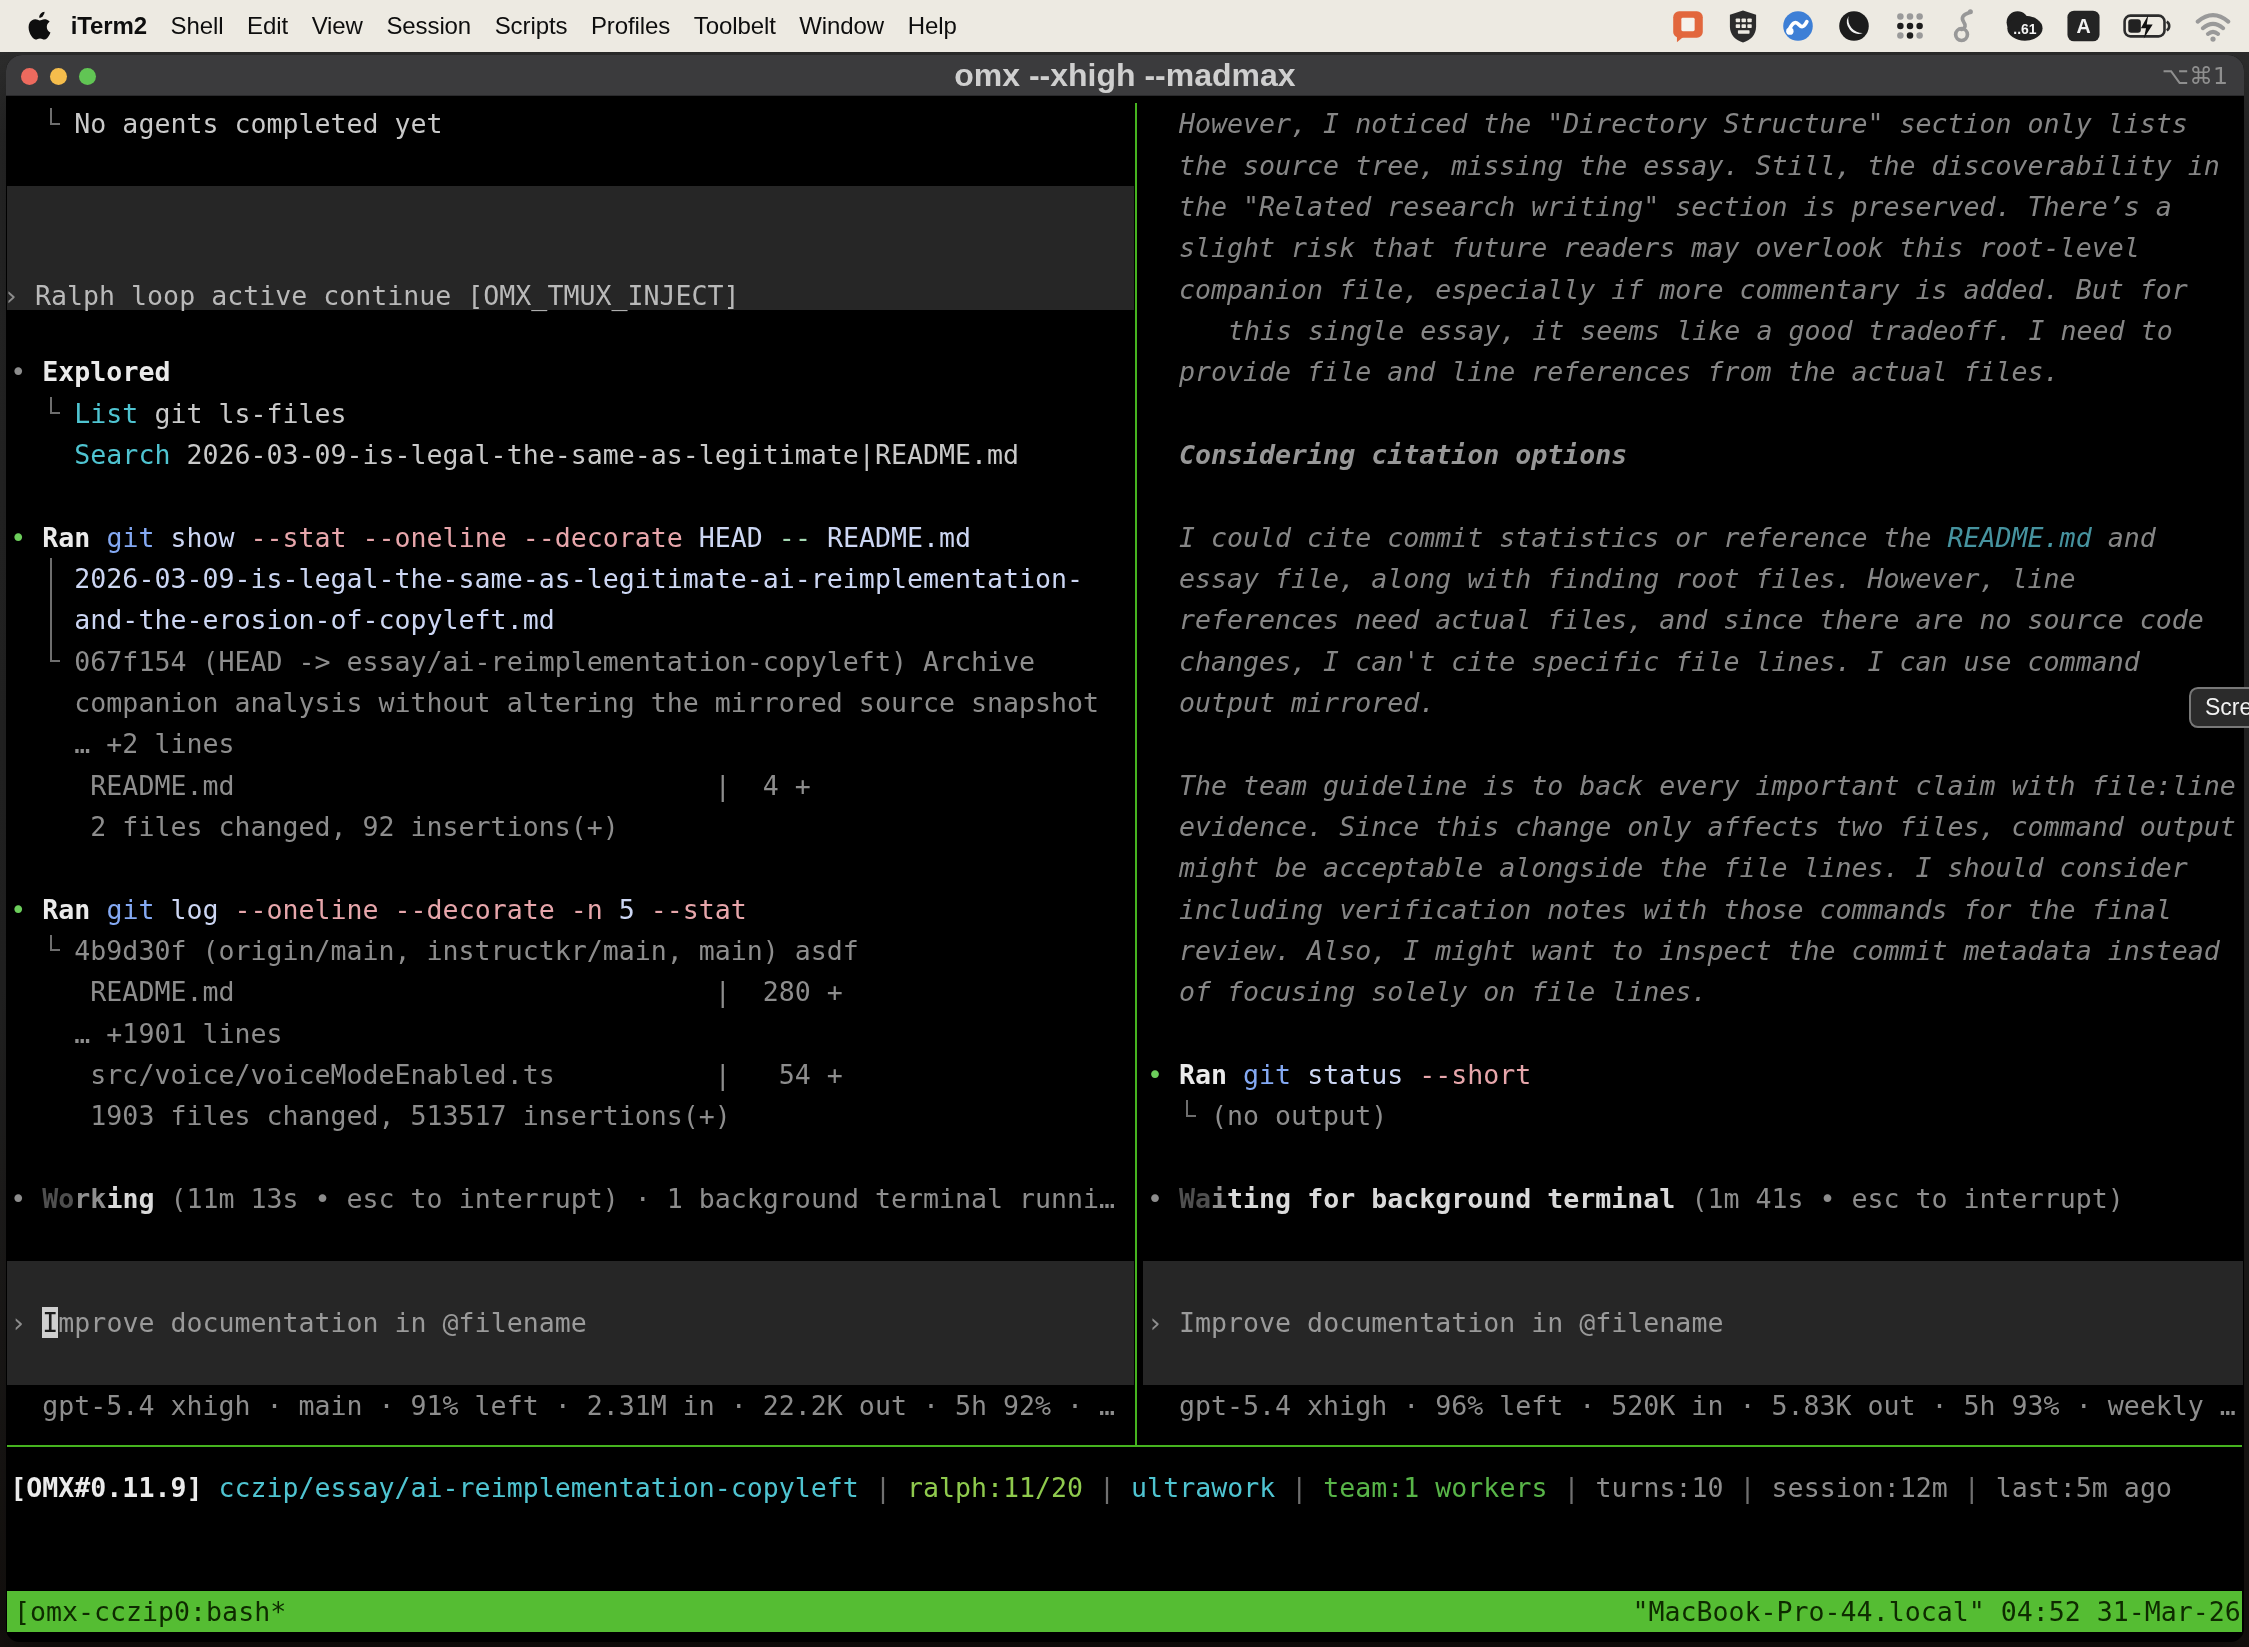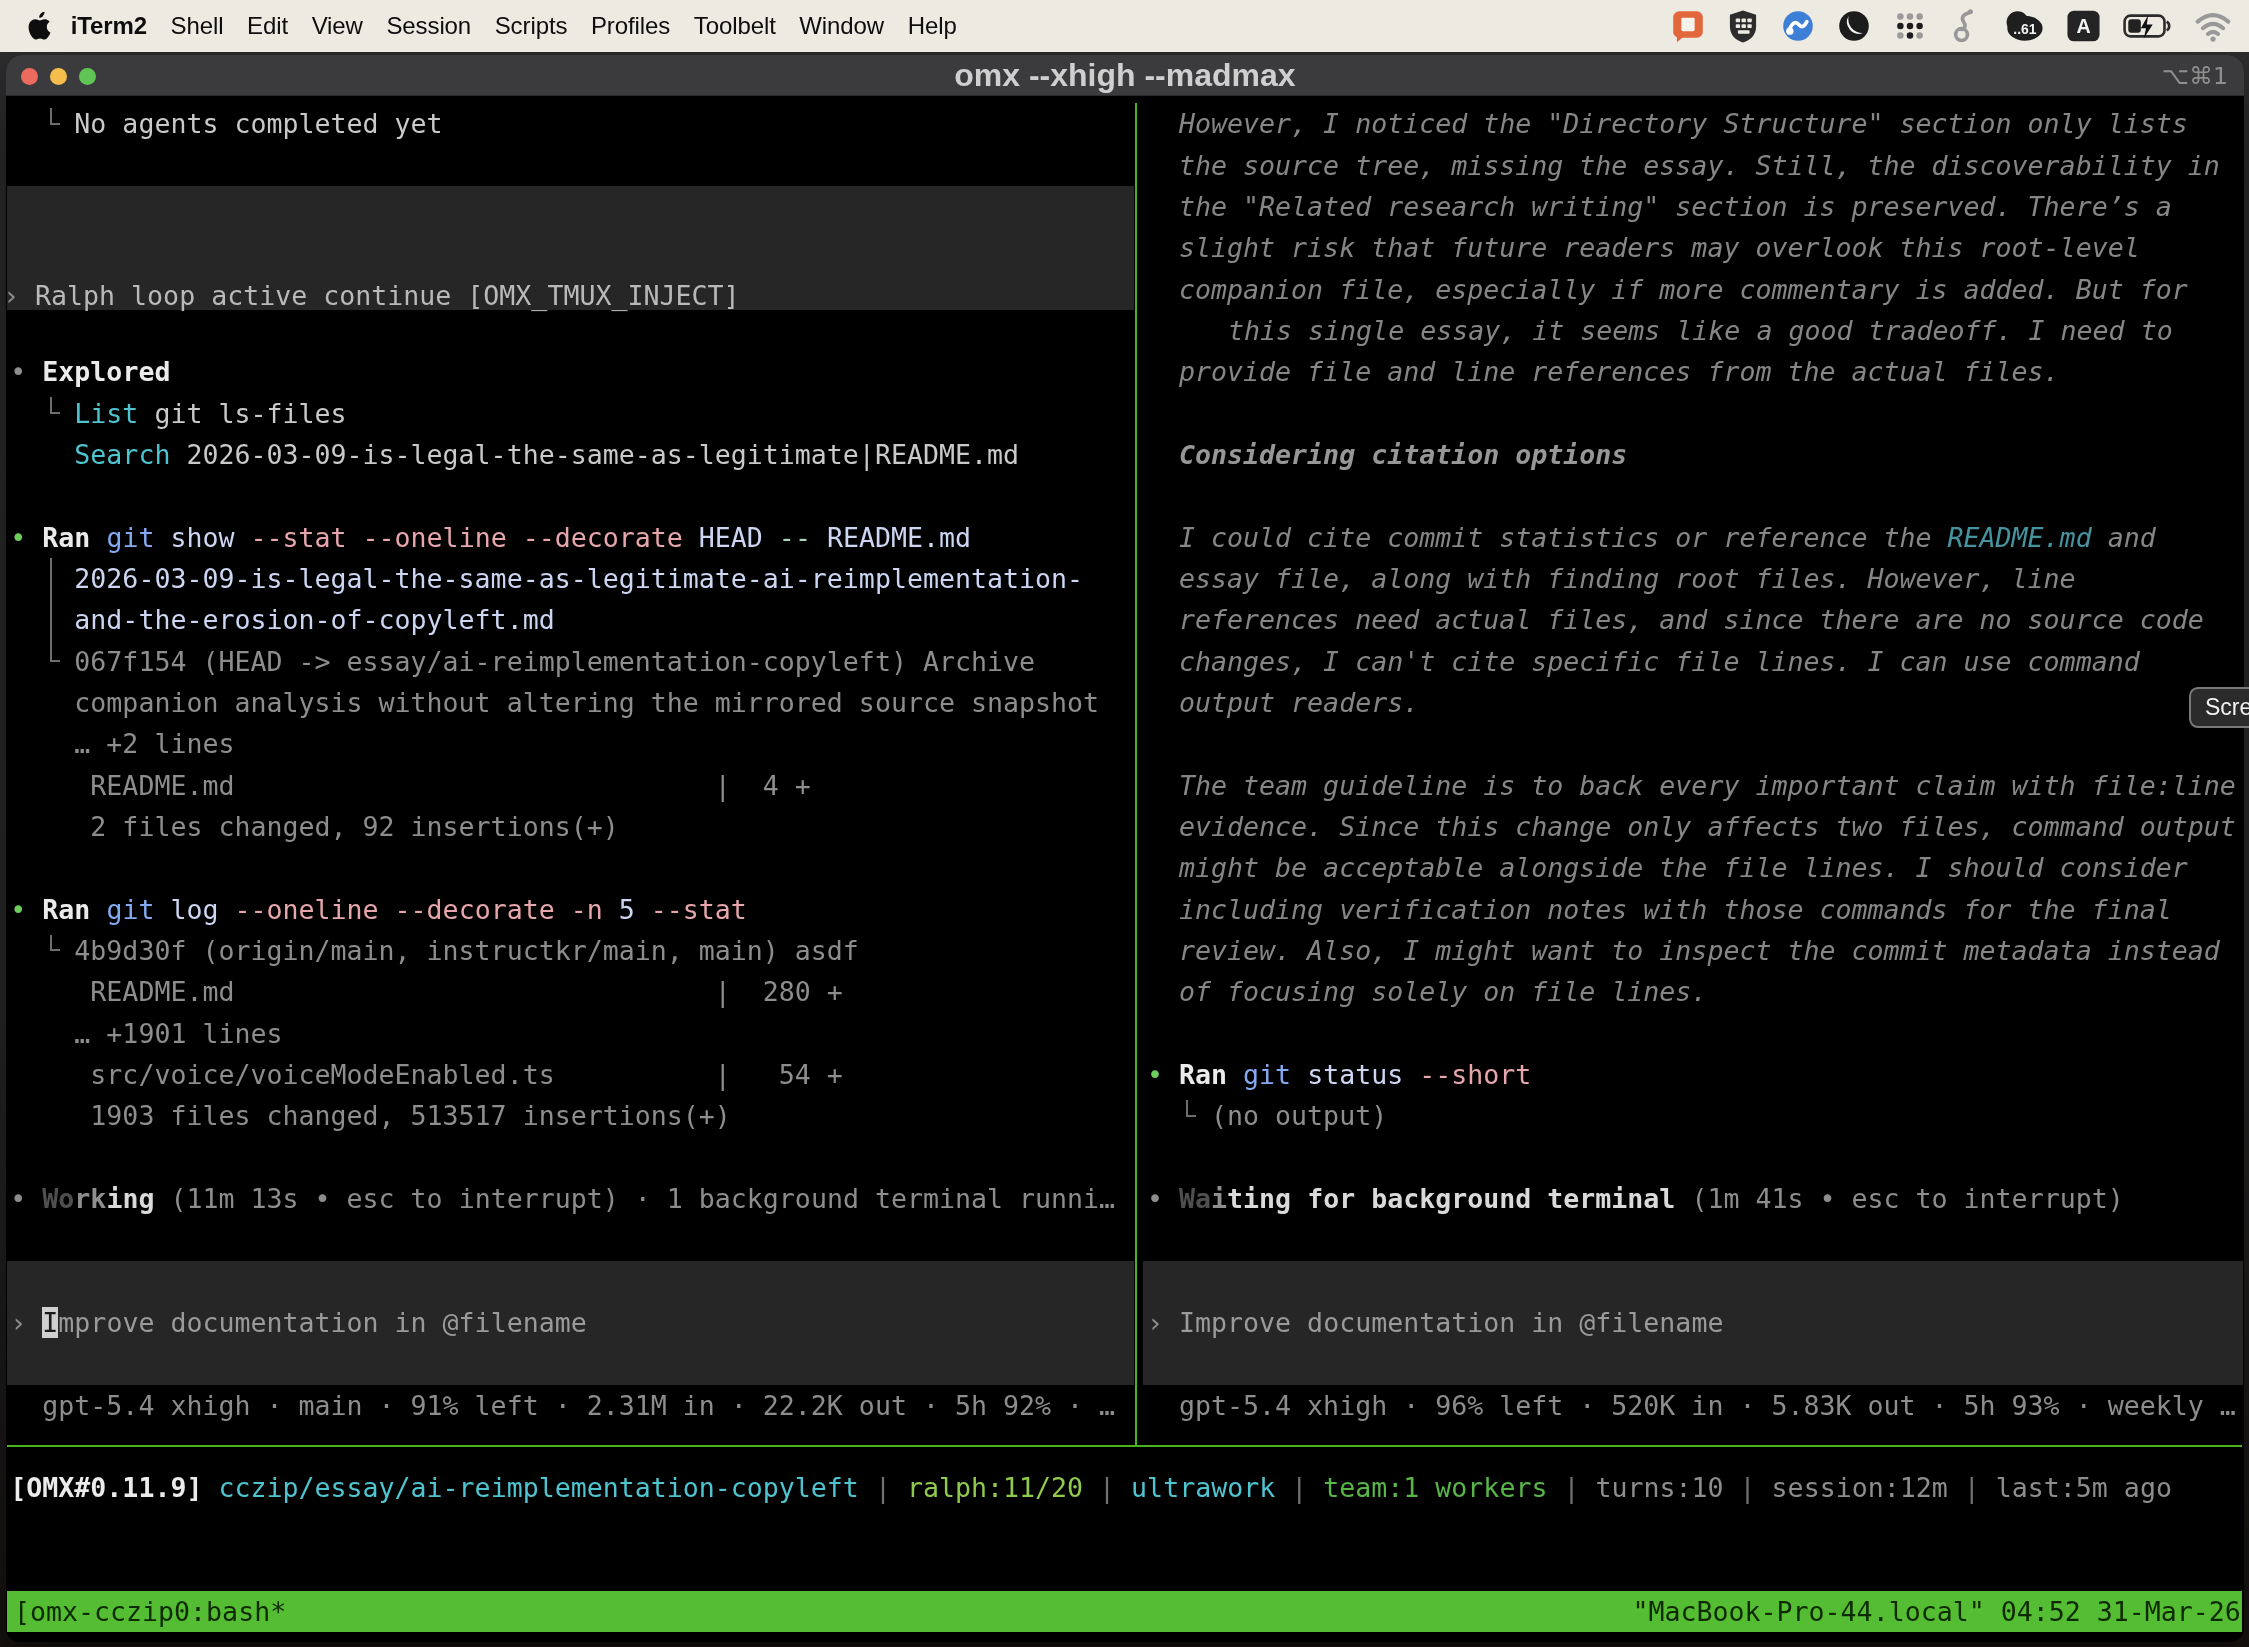--- a/index.html
+++ b/index.html
@@ -229,21 +229,21 @@
       <div class="trow" style="left: 1147px; top: 186px; max-width: 1106px; overflow: hidden;"><span style="color: rgb(134, 134, 134); font-style: oblique 11deg;">  the "Related research writing" section is preserved. There’s a</span></div>
       <div class="trow" style="left: 1147px; top: 227px; max-width: 1106px; overflow: hidden;"><span style="color: rgb(134, 134, 134); font-style: oblique 11deg;">  slight risk that future readers may overlook this root-level</span></div>
       <div class="trow" style="left: 1147px; top: 269px; max-width: 1106px; overflow: hidden;"><span style="color: rgb(134, 134, 134); font-style: oblique 11deg;">  companion file, especially if more commentary is added. But for</span></div>
       <div class="trow" style="left: 1196px; top: 310px; max-width: 1106px; overflow: hidden;"><span style="color: rgb(134, 134, 134); font-style: oblique 11deg;">  this single essay, it seems like a good tradeoff. I need to</span></div>
       <div class="trow" style="left: 1147px; top: 351px; max-width: 1106px; overflow: hidden;"><span style="color: rgb(134, 134, 134); font-style: oblique 11deg;">  provide file and line references from the actual files.</span></div>
       <div class="trow" style="left: 1147px; top: 434px; max-width: 1106px; overflow: hidden;"><span style="color: rgb(151, 151, 151); font-weight: bold; font-style: oblique 11deg;">  Considering citation options</span></div>
       <div class="trow" style="left: 1147px; top: 517px; max-width: 1106px; overflow: hidden;"><span style="color: rgb(134, 134, 134); font-style: oblique 11deg;">  I could cite commit statistics or reference the </span><span style="color: rgb(70, 147, 159); font-style: oblique 11deg;">README.md</span><span style="color: rgb(134, 134, 134); font-style: oblique 11deg;"> and</span></div>
       <div class="trow" style="left: 1147px; top: 558px; max-width: 1106px; overflow: hidden;"><span style="color: rgb(134, 134, 134); font-style: oblique 11deg;">  essay file, along with finding root files. However, line</span></div>
       <div class="trow" style="left: 1147px; top: 599px; max-width: 1106px; overflow: hidden;"><span style="color: rgb(134, 134, 134); font-style: oblique 11deg;">  references need actual files, and since there are no source code</span></div>
       <div class="trow" style="left: 1147px; top: 641px; max-width: 1106px; overflow: hidden;"><span style="color: rgb(134, 134, 134); font-style: oblique 11deg;">  changes, I can't cite specific file lines. I can use command</span></div>
-      <div class="trow" style="left: 1147px; top: 682px; max-width: 1106px; overflow: hidden;"><span style="color: rgb(134, 134, 134); font-style: oblique 11deg;">  output readers.</span></div>
+      <div class="trow" style="left: 1147px; top: 682px; max-width: 1106px; overflow: hidden;"><span style="color: rgb(134, 134, 134); font-style: oblique 11deg;">  output mirrored.</span></div>
       <div class="trow" style="left: 1147px; top: 765px; max-width: 1106px; overflow: hidden;"><span style="color: rgb(134, 134, 134); font-style: oblique 11deg;">  The team guideline is to back every important claim with file:line</span></div>
       <div class="trow" style="left: 1147px; top: 806px; max-width: 1106px; overflow: hidden;"><span style="color: rgb(134, 134, 134); font-style: oblique 11deg;">  evidence. Since this change only affects two files, command output</span></div>
       <div class="trow" style="left: 1147px; top: 847px; max-width: 1106px; overflow: hidden;"><span style="color: rgb(134, 134, 134); font-style: oblique 11deg;">  might be acceptable alongside the file lines. I should consider</span></div>
       <div class="trow" style="left: 1147px; top: 889px; max-width: 1106px; overflow: hidden;"><span style="color: rgb(134, 134, 134); font-style: oblique 11deg;">  including verification notes with those commands for the final</span></div>
       <div class="trow" style="left: 1147px; top: 930px; max-width: 1106px; overflow: hidden;"><span style="color: rgb(134, 134, 134); font-style: oblique 11deg;">  review. Also, I might want to inspect the commit metadata instead</span></div>
       <div class="trow" style="left: 1147px; top: 971px; max-width: 1106px; overflow: hidden;"><span style="color: rgb(134, 134, 134); font-style: oblique 11deg;">  of focusing solely on file lines.</span></div>
       <div class="trow" style="left: 1147px; top: 1054px; max-width: 1106px; overflow: hidden;"><span style="color: rgb(108, 206, 91);">• </span><span style="color: rgb(235, 235, 235); font-weight: bold;">Ran</span><span style="color: rgb(132, 169, 243);"> git</span><span style="color: rgb(204, 214, 243);"> status</span><span style="color: rgb(231, 166, 171);"> --short</span></div>
       <div class="trow" style="left: 1147px; top: 1095px; max-width: 1106px; overflow: hidden;"><span style="color: rgb(141, 141, 141);">    (no output)</span></div>
       <div class="trow" style="left: 1147px; top: 1178px; max-width: 1106px; overflow: hidden;"><span style="color: rgb(141, 141, 141);">• </span><span style="color: rgb(79, 79, 79); font-weight: bold;">Wa</span><span style="color: rgb(143, 143, 143); font-weight: bold;">i</span><span style="color: rgb(218, 218, 218); font-weight: bold;">ting for background terminal</span><span style="color: rgb(141, 141, 141);"> (1m 41s • esc to interrupt)</span></div>
       <div class="trow" style="left: 1147px; top: 1302px; max-width: 1106px; overflow: hidden;"><span style="color: rgb(141, 141, 141);">› </span><span style="color: rgb(154, 154, 154);">Improve documentation in @filename</span></div>

